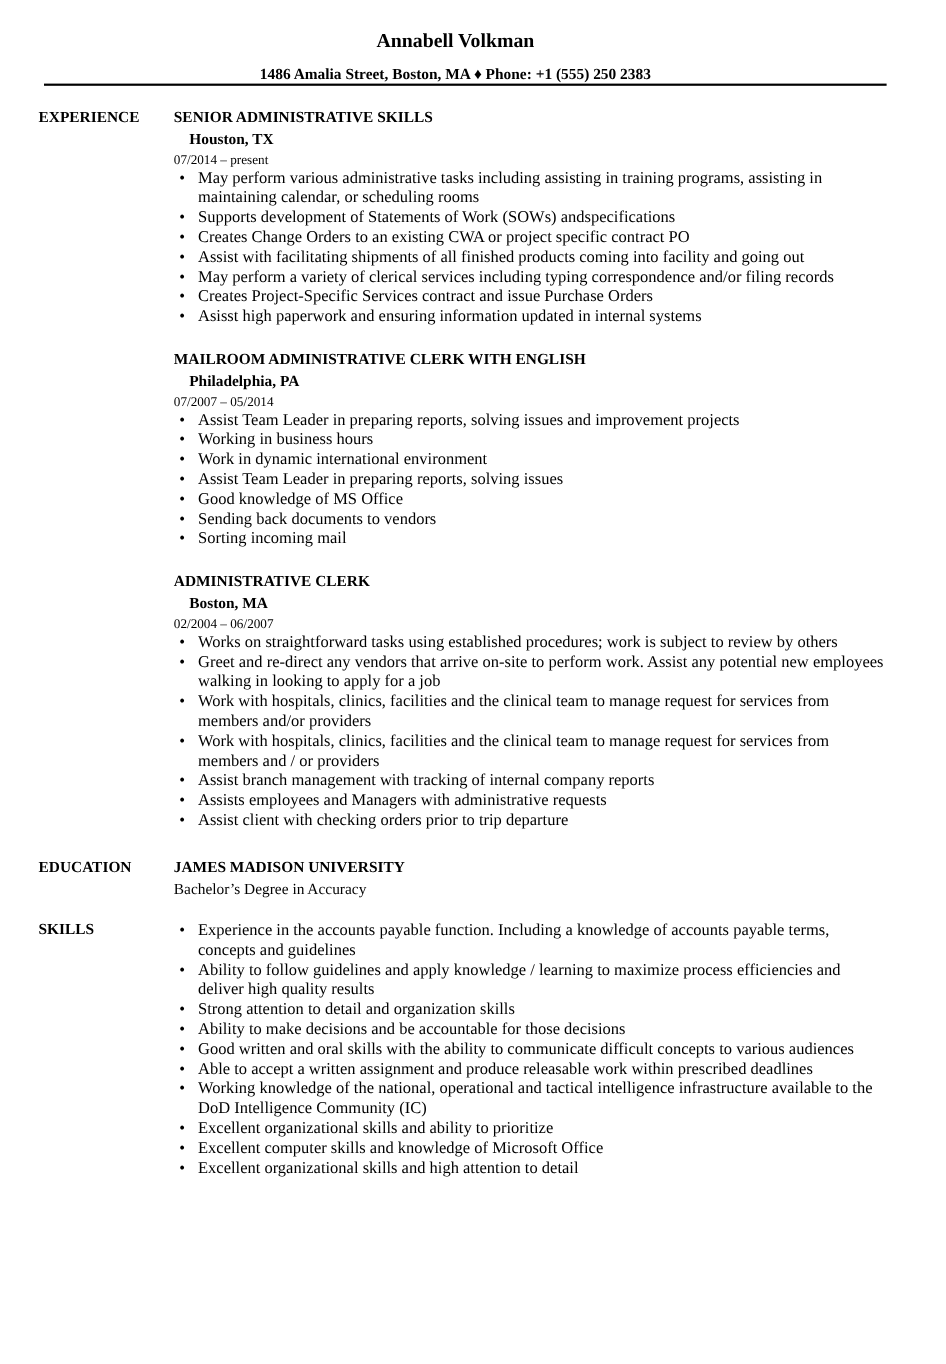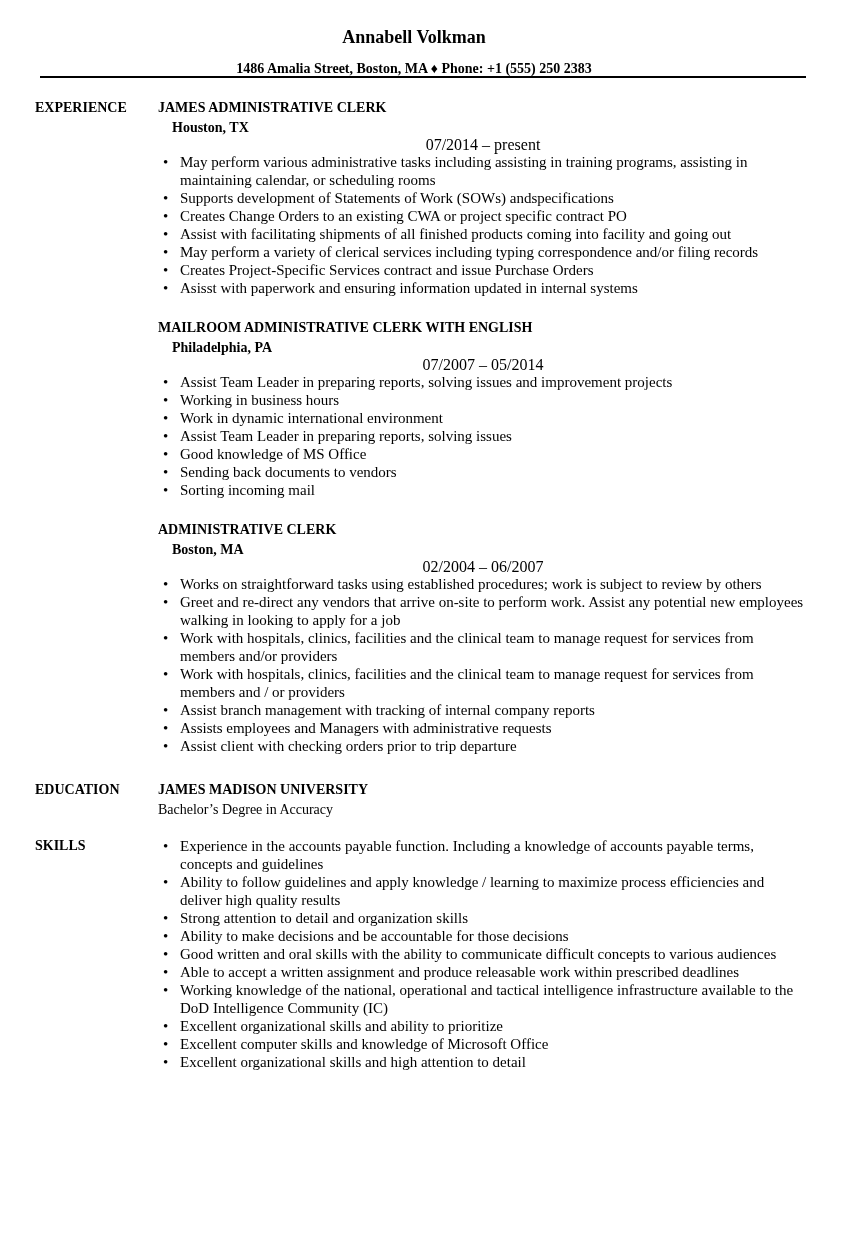--- a/index.html
+++ b/index.html
@@ -12,21 +12,21 @@
     .contact { font-size: 14px; font-weight: bold; margin-top: 12px; line-height: 18px; }
     .rule { position: absolute; top: 76px; left: 40px; width: 766px; height: 2px; background: #000; }
 
     .section { position: absolute; left: 0; width: 860px; }
     .section-label { position: absolute; left: 35px; top: 0; font-weight: bold; font-size: 14px; line-height: 18px; }
     .section-body { position: absolute; left: 158px; top: 0; width: 650px; }
 
     .job { margin-bottom: 22px; }
     .job-title { font-weight: bold; font-size: 14px; line-height: 18px; }
     .job-loc { font-weight: bold; font-size: 14px; line-height: 18px; margin-top: 2px; margin-left: 14px; }
-    .job-dates { font-size: 16px; line-height: 16px; text-align: center; }
+    .job-dates { font-size: 12px; line-height: 16px; }
 
     ul { list-style: none; margin: 0; padding: 0; }
     li { position: relative; padding-left: 22px; line-height: 18px; font-size: 15px; }
     li::before { content: "\2022"; position: absolute; left: 5px; top: 0; }
 
     .edu-school { font-weight: bold; line-height: 18px; }
     .edu-degree { font-weight: normal; line-height: 18px; margin-top: 2px; }
   </style>
 </head>
 <body>
@@ -35,31 +35,31 @@
   <div class="name">Annabell Volkman</div>
   <div class="contact">1486 Amalia Street, Boston, MA ♦ Phone: +1 (555) 250 2383</div>
 </div>
 <div class="rule"></div>
 
 <div class="section" style="top:99px;">
   <div class="section-label">EXPERIENCE</div>
   <div class="section-body">
 
     <div class="job">
-      <div class="job-title">JAMES ADMINISTRATIVE CLERK</div>
+      <div class="job-title">SENIOR ADMINISTRATIVE SKILLS</div>
       <div class="job-loc">Houston, TX</div>
       <div class="job-dates">07/2014 – present</div>
       <ul>
         <li>May perform various administrative tasks including assisting in training programs, assisting in maintaining calendar, or scheduling rooms</li>
         <li>Supports development of Statements of Work (SOWs) andspecifications</li>
         <li>Creates Change Orders to an existing CWA or project specific contract PO</li>
         <li>Assist with facilitating shipments of all finished products coming into facility and going out</li>
         <li>May perform a variety of clerical services including typing correspondence and/or filing records</li>
         <li>Creates Project-Specific Services contract and issue Purchase Orders</li>
-        <li>Asisst with paperwork and ensuring information updated in internal systems</li>
+        <li>Asisst high paperwork and ensuring information updated in internal systems</li>
       </ul>
     </div>
 
     <div class="job">
       <div class="job-title">MAILROOM ADMINISTRATIVE CLERK WITH ENGLISH</div>
       <div class="job-loc">Philadelphia, PA</div>
       <div class="job-dates">07/2007 – 05/2014</div>
       <ul>
         <li>Assist Team Leader in preparing reports, solving issues and improvement projects</li>
         <li>Working in business hours</li>

